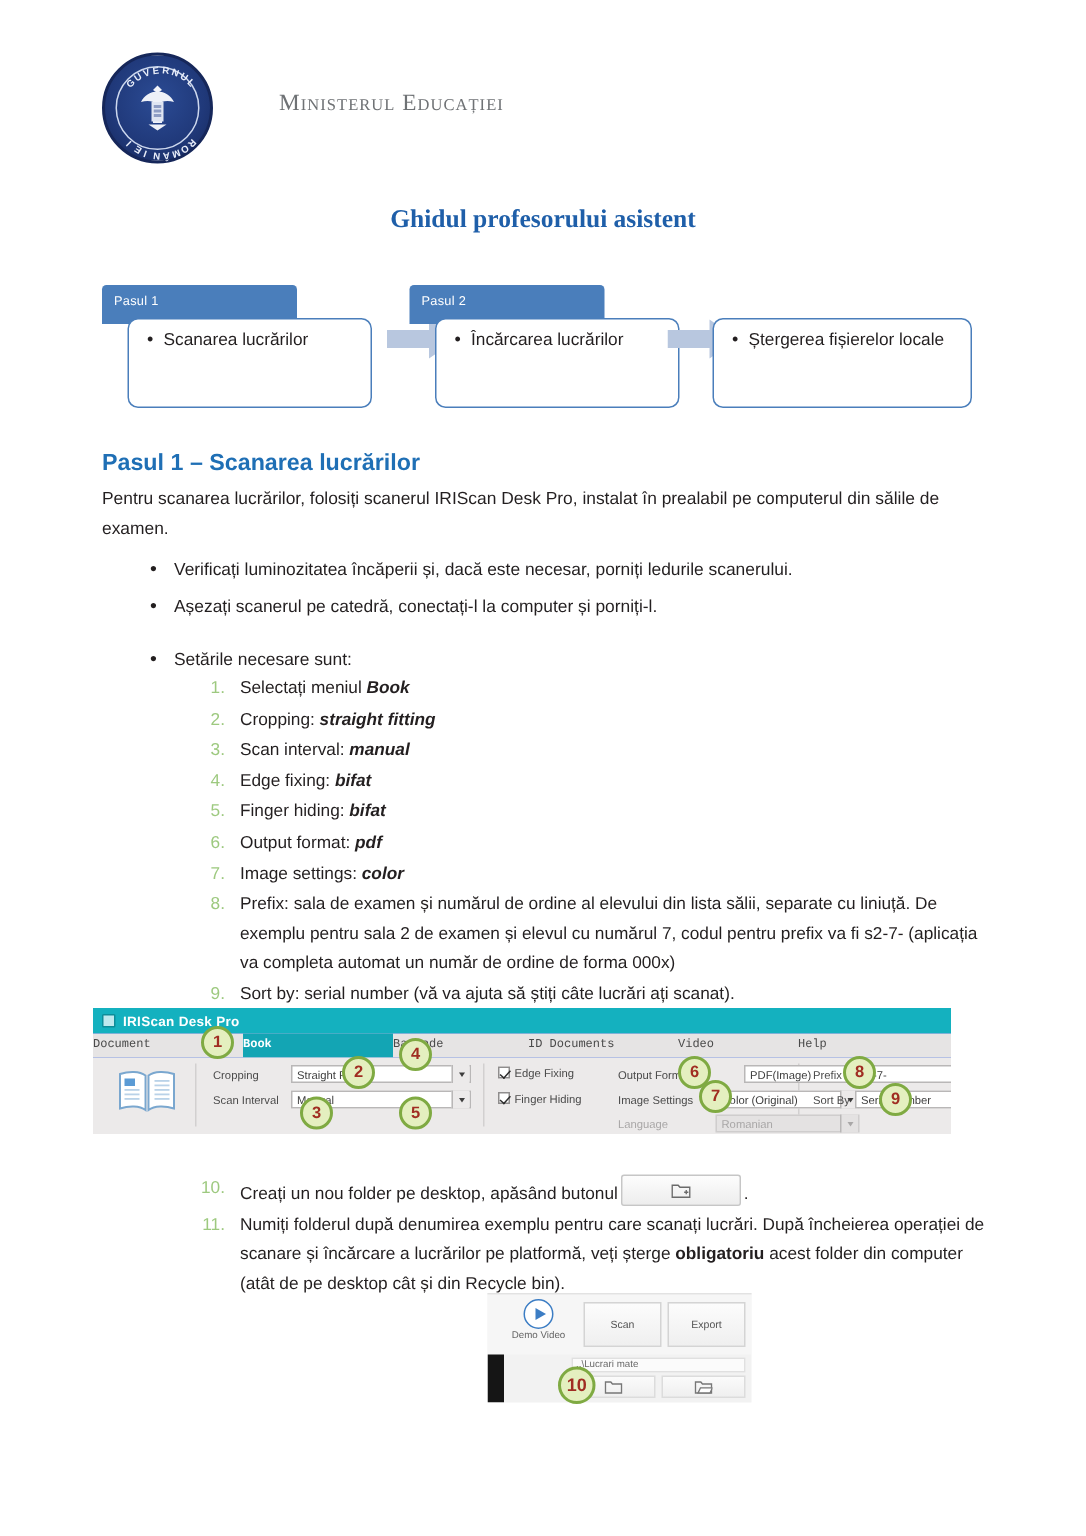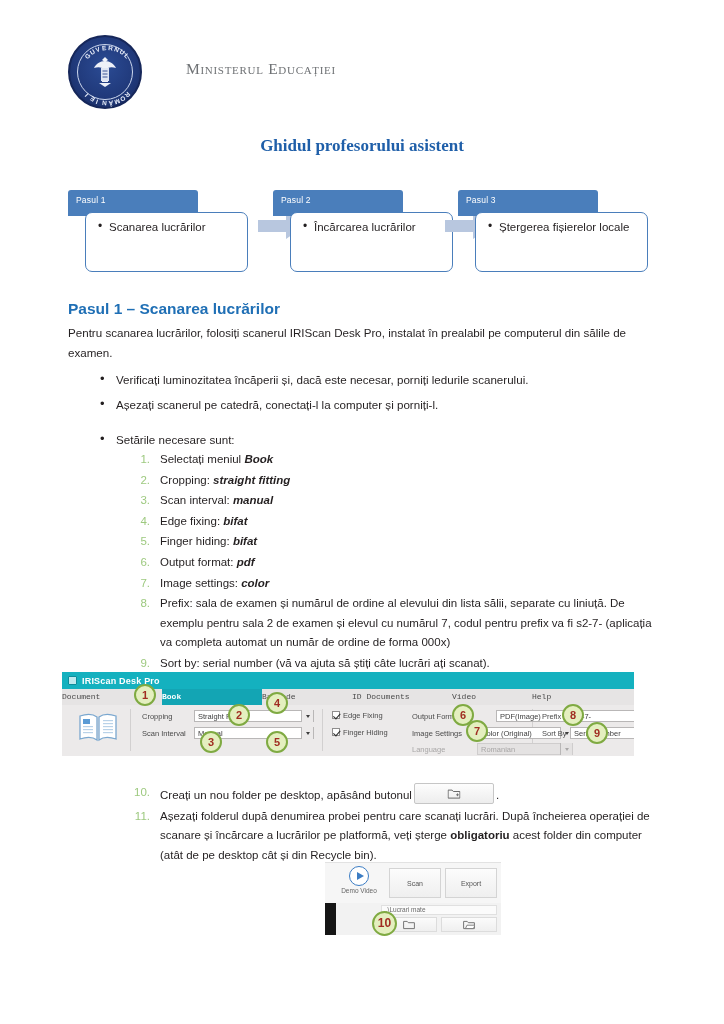--- a/index.html
+++ b/index.html
@@ -250,21 +250,20 @@
     <div class="step s2">
       <div class="step-tab">Pasul 2</div>
       <div class="step-body">
         <div class="bt">Încărcarea lucrărilor</div>
       </div>
     </div>
     <svg class="arrow a2" viewBox="0 0 48 28">
       <path d="M0 8 L28 8 L28 1 L47 14 L28 27 L28 20 L0 20 Z" fill="#b8c7df"></path>
     </svg>
     <div class="step s3">
-      <div class="step-tab">Pasul 3</div>
       <div class="step-body">
         <div class="bt">Ștergerea fișierelor locale</div>
       </div>
     </div>
   </div>
 
   <div class="h2">Pasul 1 – Scanarea lucrărilor</div>
   <div class="para">Pentru scanarea lucrărilor, folosiți scanerul IRIScan Desk Pro, instalat în prealabil pe computerul din sălile de examen.</div>
 
   <div class="bullets">
@@ -400,21 +399,21 @@
   <div class="olist2">
     <div class="oitem">
       <span class="onum">10.</span><span>Creați un nou folder pe desktop, apăsând butonul</span><span class="inline-btn">
         <svg width="13" height="11" viewBox="0 0 13 11">
           <path d="M0.6 1.6 L4.6 1.6 L5.8 3 L12.4 3 L12.4 9.6 L0.6 9.6 Z" fill="none" stroke="#6b6b6b" stroke-width="1"></path>
           <path d="M8.6 6.3 L11.4 6.3 M10 4.9 L10 7.7" stroke="#6b6b6b" stroke-width="0.9"></path>
         </svg>
       </span><span>.</span>
     </div>
     <div class="oitem">
-      <span class="onum">11.</span><span>Așezați folderul după denumirea probei pentru care scanați lucrări. După încheierea operației de scanare și încărcare a lucrărilor pe platformă, veți șterge </span><b>obligatoriu</b><span> acest folder din computer (atât de pe desktop cât și din Recycle bin).</span>
+      <span class="onum">11.</span><span>Numiți folderul după denumirea exemplu pentru care scanați lucrări. După încheierea operației de scanare și încărcare a lucrărilor pe platformă, veți șterge </span><b>obligatoriu</b><span> acest folder din computer (atât de pe desktop cât și din Recycle bin).</span>
     </div>
   </div>
 
   <div class="shot2">
     <div class="srow"></div>
     <div class="demo">
       <div class="circ"></div>
       <div class="lbl">Demo Video</div>
     </div>
     <div class="sbtn" style="left:64px;width:52px;">Scan</div>

